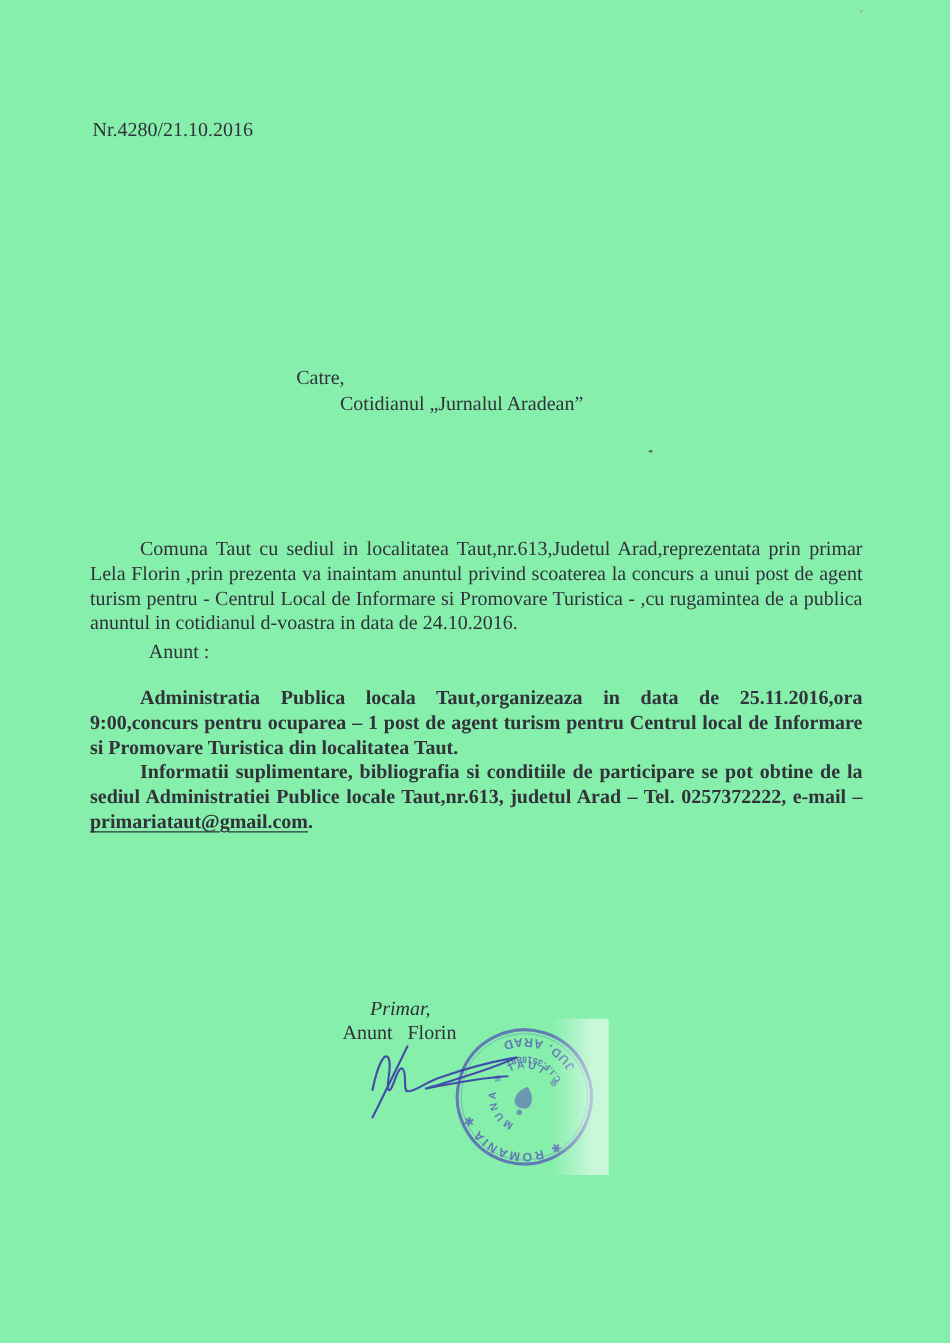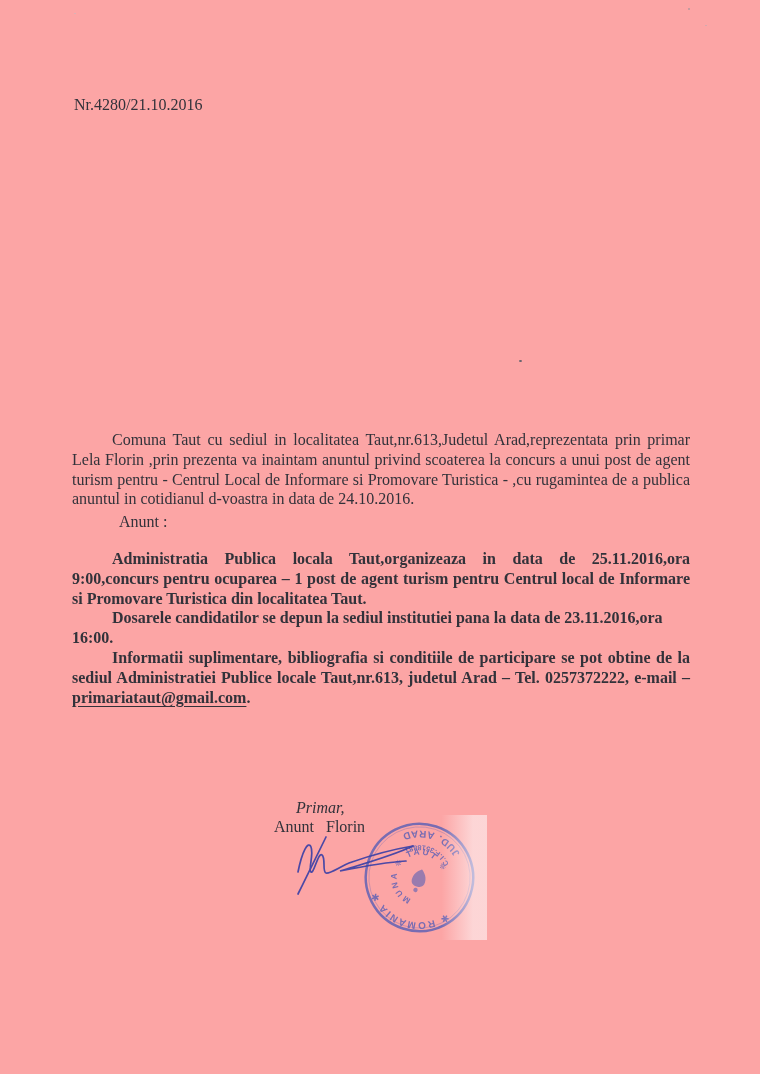--- a/index.html
+++ b/index.html
@@ -1,20 +1,20 @@
 <!DOCTYPE html>
 <html><head>
 <meta charset="utf-8">
 <style>
   html,body{margin:0;padding:0;background:#e8e8ea;}
   .page{
     position:relative;
     width:760px;height:1074px;
     margin:0 auto;
-    background:#fca5a5;
+    background:#86efac;
     overflow:hidden;
     font-family:"Liberation Serif","DejaVu Serif",serif;
     color:#32323a;
   }
   .txt{position:absolute;font-size:16px;line-height:19.8px;}
   .ref{left:74px;top:95px;}
   .recipient{left:237px;top:293px;}
   .recipient .name{margin-left:35px;margin-top:1px;}
   .para{margin:0;font-size:16px;line-height:19.8px;}
   .indent{text-indent:40px;}
@@ -39,30 +39,33 @@
   .speck4{left:74px;top:13px;width:2px;height:1px;background:#bcbcc3;opacity:.7;}
   .stamp-svg text{font-family:"Liberation Sans","DejaVu Sans",sans-serif;font-weight:bold;}
 </style>
 </head>
 <body>
 
 <div class="page">
 
   <div class="txt ref">Nr.4280/21.10.2016</div>
 
+  <div class="txt recipient">
+    <div>Catre,</div>
+    <div class="name">Cotidianul „Jurnalul Aradean”</div>
+  </div>
 
   <div class="txt block-intro">
     <p class="para indent justify">Comuna Taut cu sediul in localitatea Taut,nr.613,Judetul Arad,reprezentata prin primar Lela Florin ,prin prezenta va inaintam anuntul privind scoaterea la concurs  a unui post de agent turism pentru - Centrul Local de Informare si Promovare Turistica - ,cu rugamintea de a publica anuntul in cotidianul d-voastra in data de 24.10.2016.</p>
   </div>
 
   <div class="txt anunt">Anunt :</div>
 
   <div class="txt block-body">
     <p class="para indent justify">Administratia Publica  locala Taut,organizeaza in data de  25.11.2016,ora 9:00,concurs pentru ocuparea – 1 post de agent turism  pentru Centrul local de Informare si Promovare Turistica din localitatea Taut.</p>
-    <p class="para indent">Dosarele candidatilor se depun la sediul institutiei pana la data de 23.11.2016,ora 16:00.</p>
     <p class="para indent justify"><span>Informatii suplimentare, bibliografia si conditiile de participare se pot obtine de la sediul Administratiei  Publice  locale Taut,nr.613, judetul Arad –  Tel.   0257372222,  e-mail – </span><span class="email">primariataut@gmail.com</span><span>.</span></p>
   </div>
 
   <div class="txt sig-title">Primar,</div>
   <div class="txt sig-name">Anunt   Florin</div>
 
   <svg class="stamp-svg" width="125" height="125" viewBox="0 0 120 120">
     <defs>
       <path id="arcTop" d="M17,60 A43,43 0 0 1 103,60"></path>
       <path id="arcBottom" d="M15,60 A45,45 0 0 0 105,60"></path>

